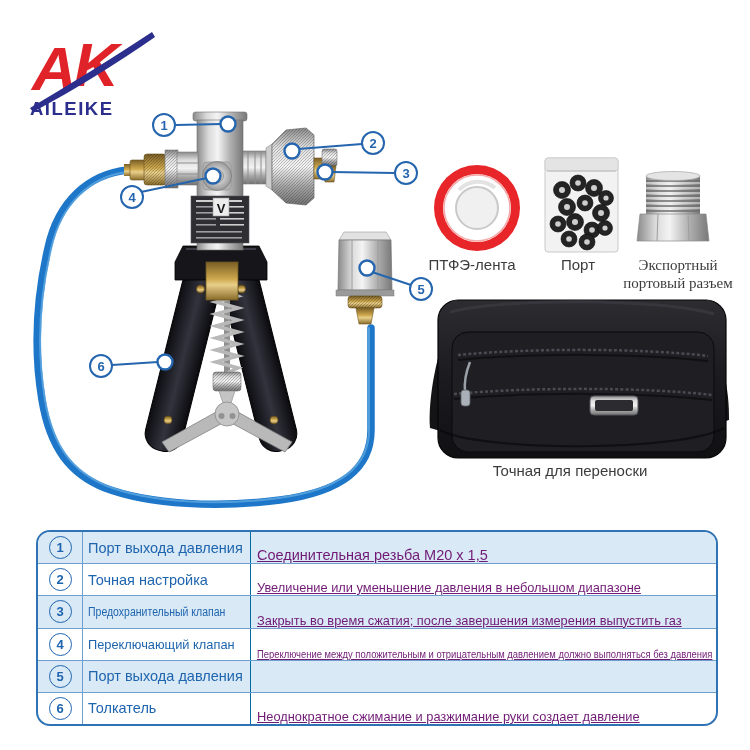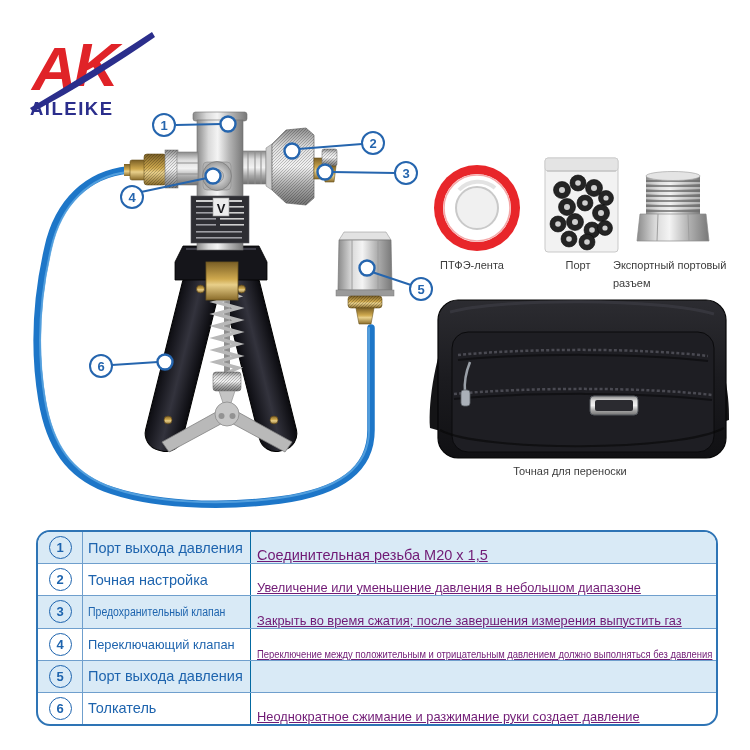--- a/index.html
+++ b/index.html
@@ -6,22 +6,22 @@
   body{font-family:"Liberation Sans","DejaVu Sans",sans-serif;background:#fff;}
   .stage{position:relative;width:750px;height:750px;background:#ffffff;overflow:hidden;}
 
   
   .logo{position:absolute;left:22px;top:16px;width:150px;height:105px;}
 
   
   .scene{position:absolute;left:0;top:0;width:750px;height:530px;}
 
   
-  .acc-label{position:absolute;transform:translateX(-50%);
-    color:#3c3c3c;font-size:11px;line-height:18px;white-space:nowrap;}
+  .acc-label{position:absolute;transform:translateX(-50%);text-align:center;
+    color:#3c3c3c;font-size:15px;line-height:18px;white-space:nowrap;}
   .acc-label.wrap{white-space:normal;width:130px;}
 
   
   .tbl{position:absolute;left:36px;top:530px;width:678px;height:192px;
     border:2.5px solid #2e74b5;border-radius:14px;background:#fff;overflow:hidden;
     display:flex;flex-direction:column;}
   .trow{flex:1;display:flex;align-items:stretch;border-top:1px solid #6f9fcd;min-height:0;}
   .trow:first-child{border-top:none;}
   .trow.alt{background:#d9eaf6;}
   .c-num{width:44px;flex:0 0 44px;display:flex;align-items:center;justify-content:center;
@@ -306,21 +306,21 @@
       </g>
       <g>
         <circle cx="101" cy="366" r="11" fill="#fff" stroke="#2565ae" stroke-width="2"></circle>
         <text x="101" y="370.5" font-size="13" font-weight="bold" fill="#2565ae" text-anchor="middle">6</text>
       </g>
     </g>
   </svg>
 
   <div class="acc-label" style="left:472px;top:256px;">ПТФЭ-лента</div>
   <div class="acc-label" style="left:578px;top:256px;">Порт</div>
-  <div class="acc-label wrap" style="left:678px;top:256px;">Экспортный портовый разъем</div>
+  <div class="acc-label wrap" style="left:678px;top:256px;font-family:Liberation Serif, serif;">Экспортный портовый разъем</div>
   <div class="acc-label" style="left:570px;top:462px;">Точная для переноски</div>
 
   <div class="tbl">
 
     <div class="trow alt">
       <div class="c-num">
           <span class="badge">1</span>
         </div>
       <div class="c-name">
           <span class="fit">Порт выхода давления</span>

